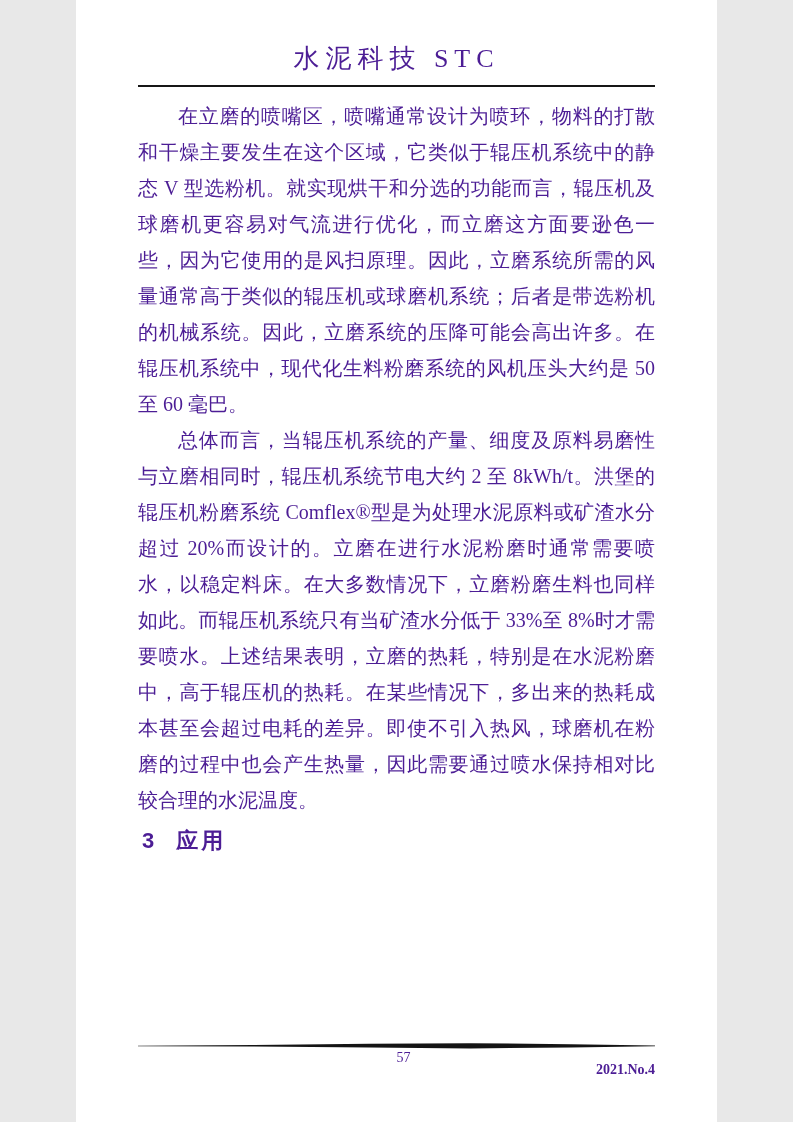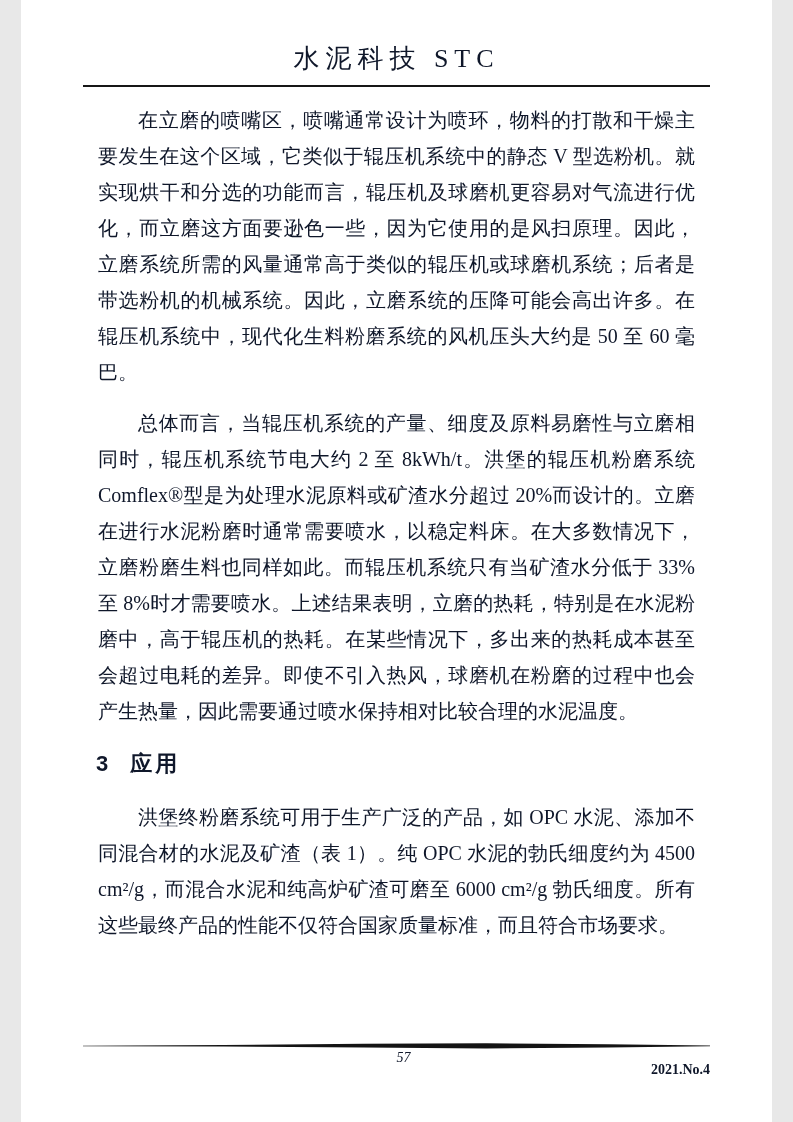--- a/index.html
+++ b/index.html
@@ -1,22 +1,22 @@
 <!DOCTYPE html>
 <html lang="zh"><head>
 <meta charset="utf-8">
 <style>
   html, body { margin: 0; padding: 0; background: #e8e8e8; }
   .page {
     position: relative;
-    width: 751px;
+    width: 641px;
     height: 1122px;
     margin: 0 auto;
     background: #ffffff;
-    color: #0f172a;
+    color: #4c1d95;
     font-family: "Liberation Serif", "DejaVu Serif", serif;
     box-sizing: border-box;
     padding: 44px 62px 0 62px;
     overflow: hidden;
   }
   .header {
     border-bottom: 2px solid #161616;
     padding-bottom: 11px;
   }
   .journal-title {
@@ -26,25 +26,25 @@
     letter-spacing: 6px;
     font-weight: 500;
   }
   .content {
     margin-top: 11px;
     font-size: 20px;
     line-height: 36px;
     text-align: justify;
   }
   .para {
-    margin: 15px;
+    margin: 0;
     text-indent: 2em;
   }
   .section-heading {
-    margin: 3px 0 1px 13px;
+    margin: 3px 0 1px 4px;
     font-size: 22px;
     line-height: 40px;
     font-weight: bold;
     font-family: "Liberation Sans", "DejaVu Sans", sans-serif;
     text-align: left;
   }
   .section-number { margin-right: 22px; }
   .section-title { letter-spacing: 3px; }
   .footer {
     position: absolute;
@@ -56,21 +56,20 @@
   .footer-row {
     position: relative;
     height: 18px;
     font-size: 14px;
     line-height: 16px;
   }
   .page-number {
     position: absolute;
     left: 14px; right: 0;
     text-align: center;
-    font-style: italic;
   }
   .issue-label {
     position: absolute;
     right: 0; top: 12px; font-weight: bold;
   }
 </style>
 </head>
 <body>
 
 <div class="page">
@@ -80,21 +79,20 @@
   </div>
 
   <div class="content">
     <p class="para">在立磨的喷嘴区，喷嘴通常设计为喷环，物料的打散和干燥主要发生在这个区域，它类似于辊压机系统中的静态 V 型选粉机。就实现烘干和分选的功能而言，辊压机及球磨机更容易对气流进行优化，而立磨这方面要逊色一些，因为它使用的是风扫原理。因此，立磨系统所需的风量通常高于类似的辊压机或球磨机系统；后者是带选粉机的机械系统。因此，立磨系统的压降可能会高出许多。在辊压机系统中，现代化生料粉磨系统的风机压头大约是 50 至 60 毫巴。</p>
     <p class="para">总体而言，当辊压机系统的产量、细度及原料易磨性与立磨相同时，辊压机系统节电大约 2 至 8kWh/t。洪堡的辊压机粉磨系统 Comflex®型是为处理水泥原料或矿渣水分超过 20%而设计的。立磨在进行水泥粉磨时通常需要喷水，以稳定料床。在大多数情况下，立磨粉磨生料也同样如此。而辊压机系统只有当矿渣水分低于 33%至 8%时才需要喷水。上述结果表明，立磨的热耗，特别是在水泥粉磨中，高于辊压机的热耗。在某些情况下，多出来的热耗成本甚至会超过电耗的差异。即使不引入热风，球磨机在粉磨的过程中也会产生热量，因此需要通过喷水保持相对比较合理的水泥温度。</p>
 
     <h2 class="section-heading">
       <span class="section-number">3</span><span class="section-title">应用</span>
     </h2>
 
-    <p class="para">洪堡终粉磨系统可用于生产广泛的产品，如 OPC 水泥、添加不同混合材的水泥及矿渣（表 1）。纯 OPC 水泥的勃氏细度约为 4500 cm²/g，而混合水泥和纯高炉矿渣可磨至 6000 cm²/g 勃氏细度。所有这些最终产品的性能不仅符合国家质量标准，而且符合市场要求。</p>
   </div>
 
   <div class="footer">
     <svg class="footer-line" viewBox="0 0 669 8" preserveAspectRatio="none">
       <polygon fill="#141414" points="0,3.8 150,3.0 300,1.8 430,1.2 560,2.2 669,3.6 669,4.2 560,5.4 430,6.4 300,5.6 150,4.6 0,4.2"></polygon>
     </svg>
     <div class="footer-row">
       <span class="page-number">57</span>
       <span class="issue-label">2021.No.4</span>
     </div>

